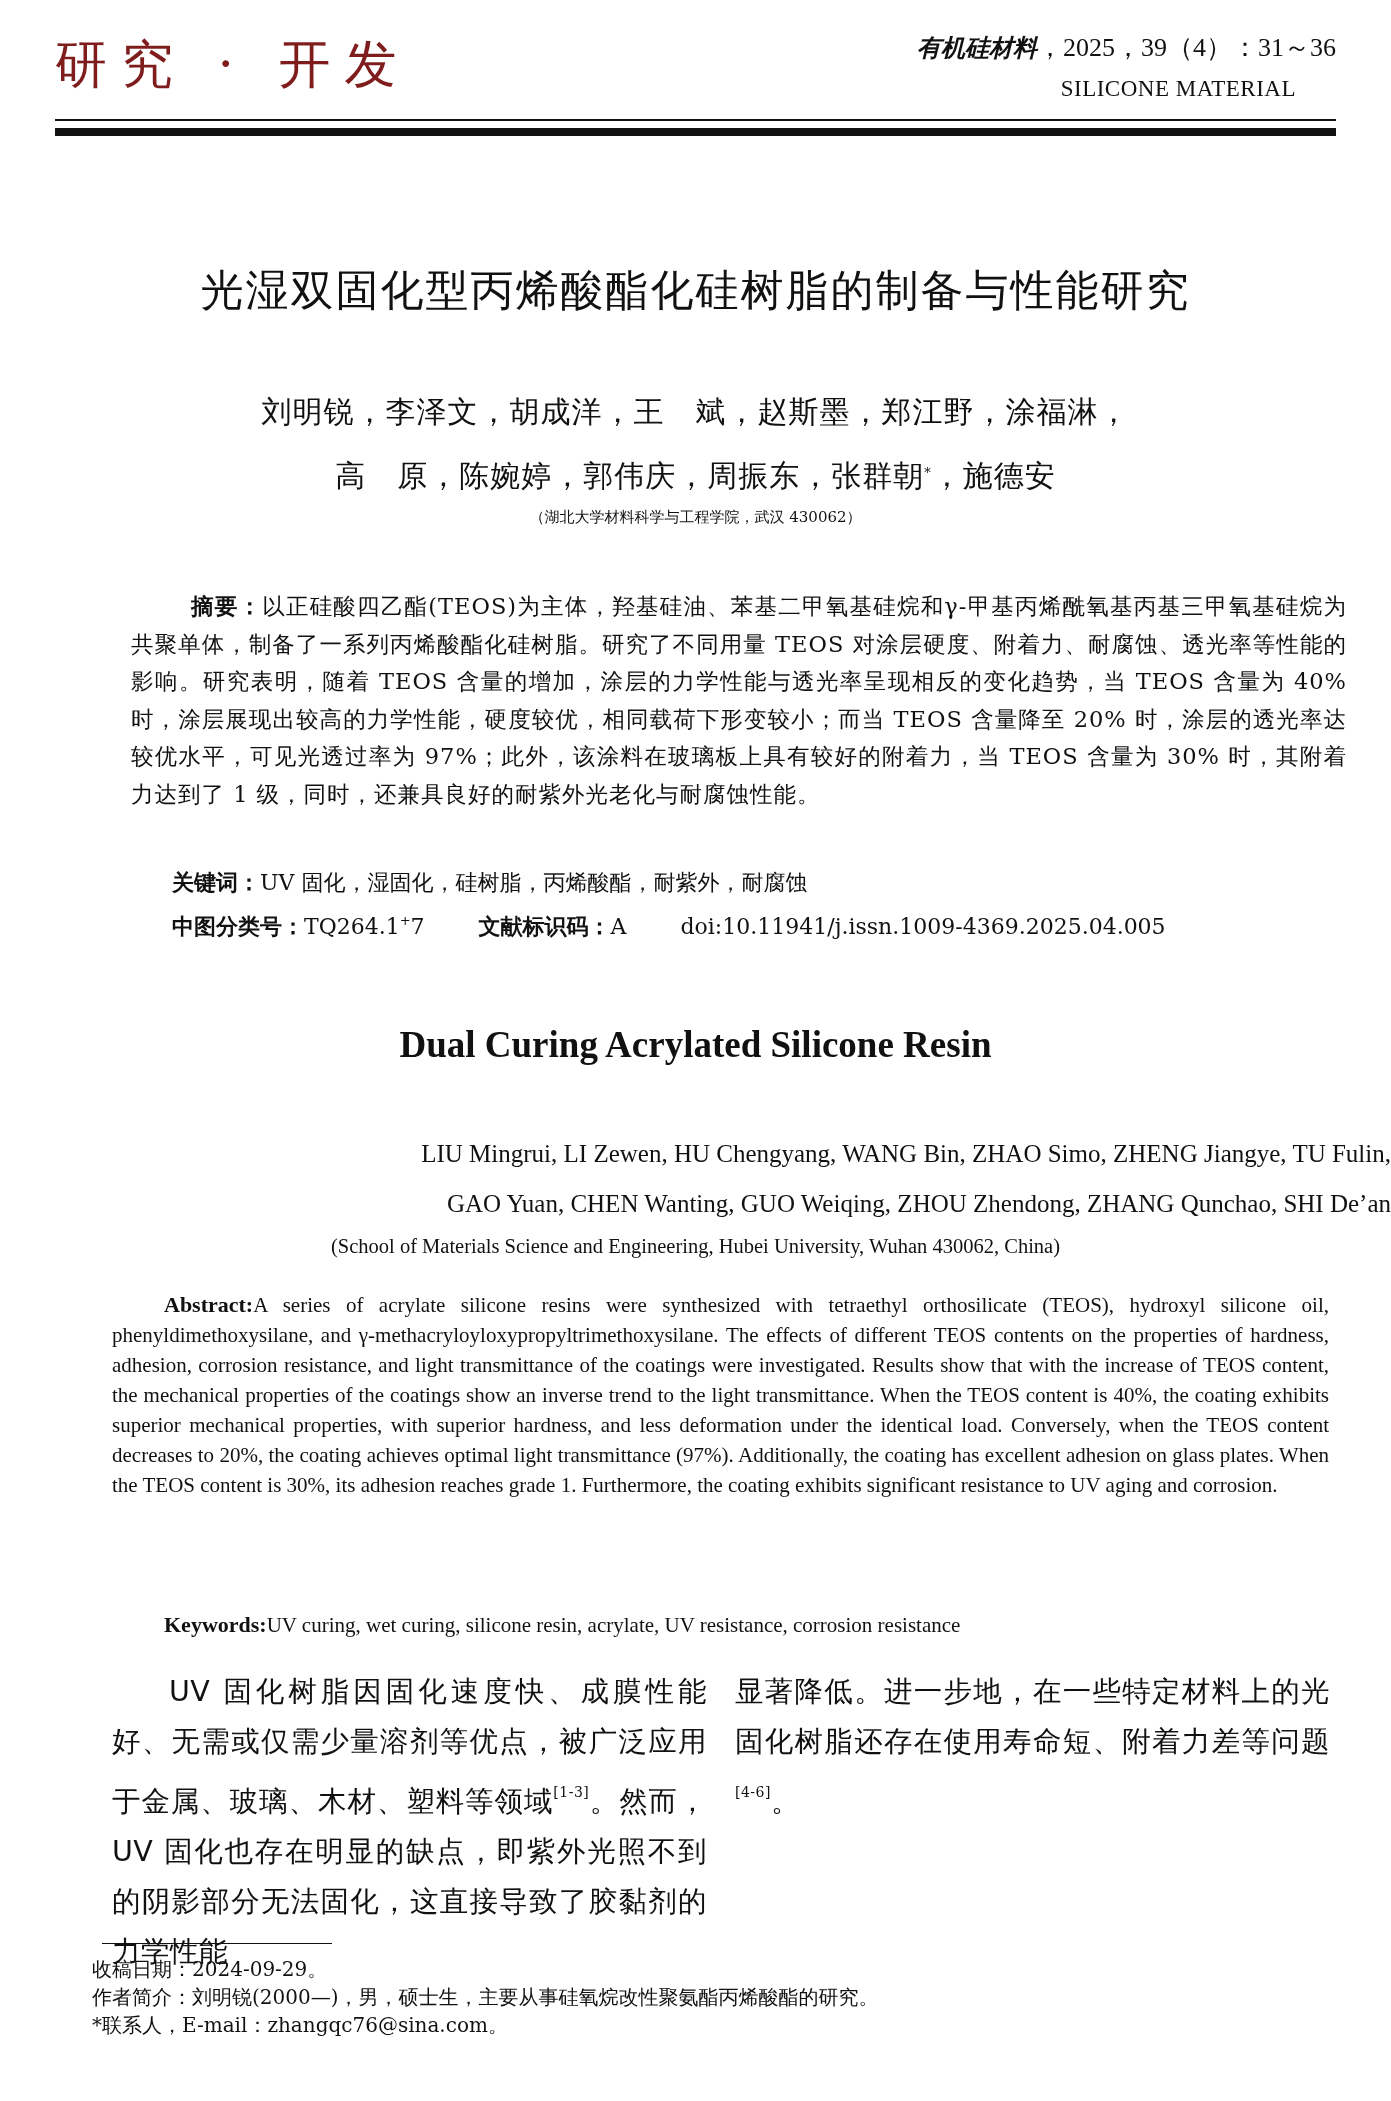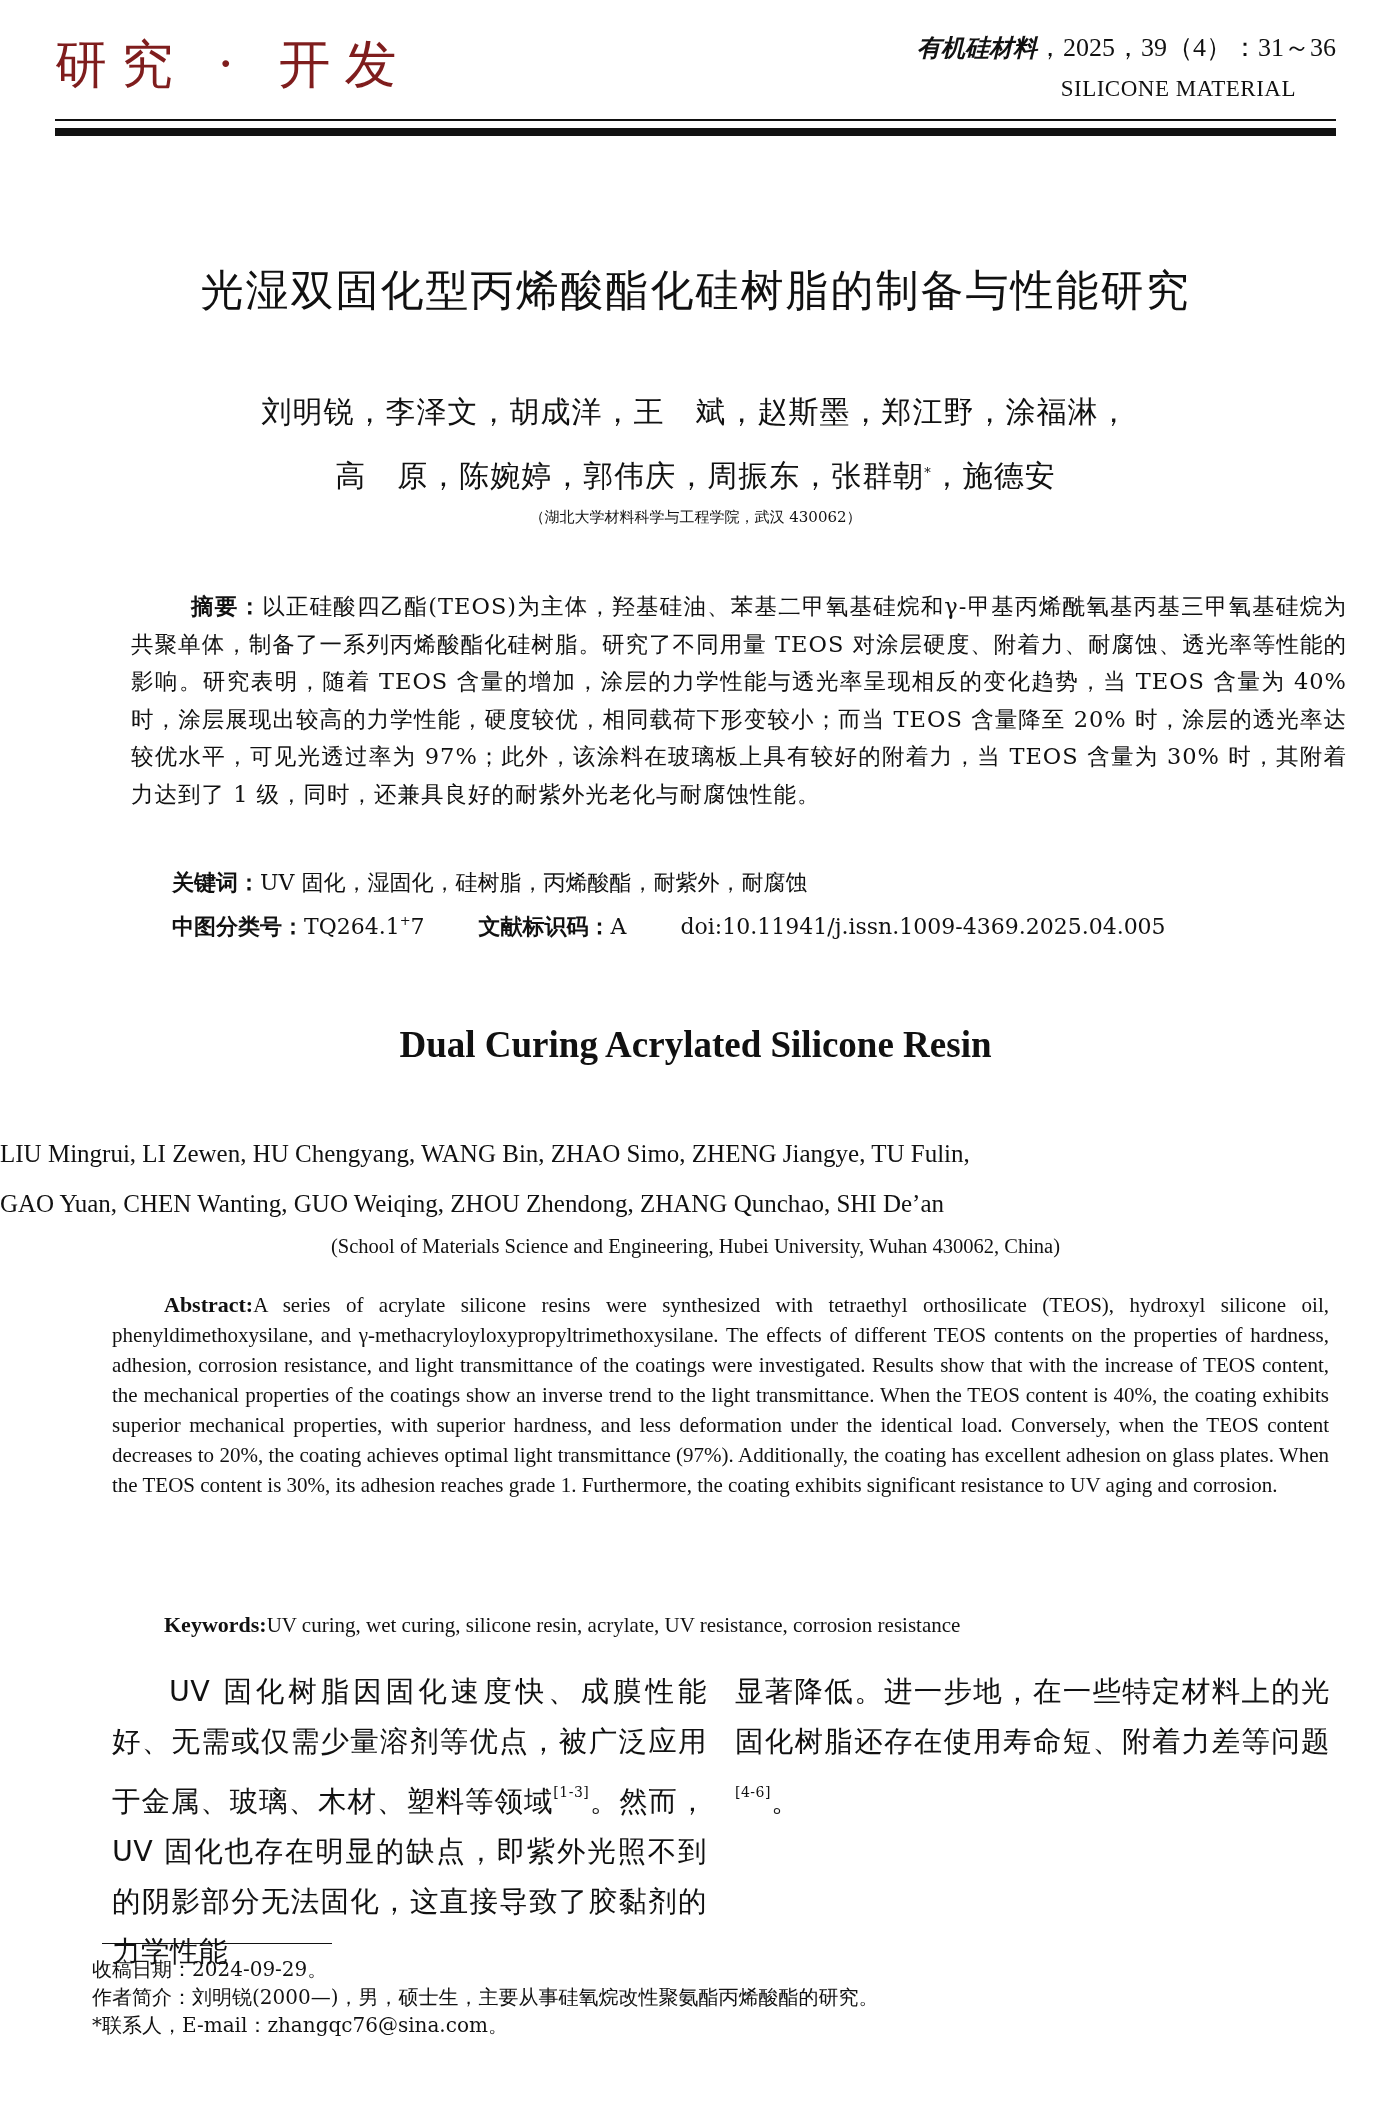--- a/index.html
+++ b/index.html
@@ -47,21 +47,21 @@
   .cn-class { left: 172px; top: 912px; font-size: 22px; white-space: nowrap; }
   .cn-class .gap { display: inline-block; width: 40px; }
   sup.s { font-size: 13px; vertical-align: 9px; }
 
   
   .en-title {
     left: 0; width: 1391px; top: 1018px; text-align: center;
     font-family: "Liberation Serif", serif; font-weight: bold; font-size: 37px; line-height: 54px;
   }
   .en-authors {
-    left: 0; width: 1391px; text-align: left; font-size: 25px;
+    left: 0; width: 1391px; text-align: right; font-size: 25px;
     font-family: "Liberation Serif", serif;
   }
   .en-aff {
     left: 0; width: 1391px; top: 1235px; text-align: center; font-size: 20.5px;
     font-family: "Liberation Serif", serif;
   }
   .en-abstract {
     left: 112px; width: 1217px; top: 1290px; font-size: 21px; line-height: 30px;
     text-align: justify; text-indent: 52px; font-family: "Liberation Serif", serif;
   }

